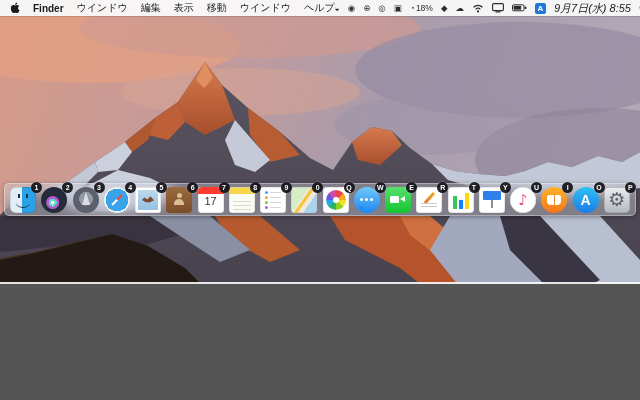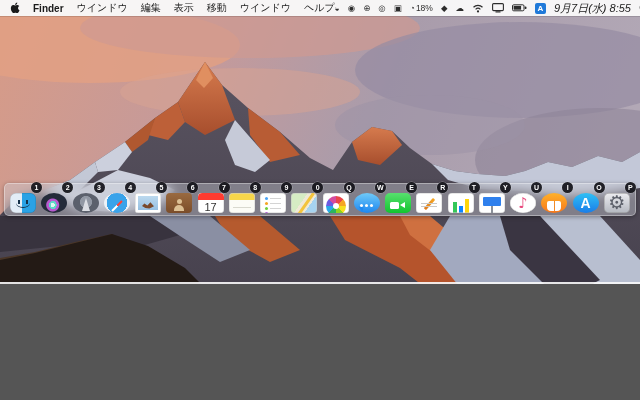--- a/index.html
+++ b/index.html
@@ -27,21 +27,21 @@
   .dock{position:absolute;left:4px;top:183px;width:632px;height:33px;z-index:20;
         background:rgba(205,208,216,.40);border:0.5px solid rgba(255,255,255,.35);
         border-radius:5px;box-sizing:border-box;display:flex;align-items:center;
         justify-content:space-between;padding:0 5px;box-shadow:0 1px 4px rgba(0,0,0,.35);
         backdrop-filter:blur(6px);}
   .dicon{position:relative;width:26px;height:26px;flex:0 0 auto;}
   .badge{position:absolute;top:-5px;right:-6px;width:11px;height:11px;z-index:5;
          background:rgba(18,18,24,.92);border-radius:50%;color:#fff;font-size:7px;
          font-weight:bold;display:flex;align-items:center;justify-content:center;
          box-shadow:0 0 0 0.5px rgba(255,255,255,.35);}
-  .art{position:absolute;inset:0;overflow:hidden;margin-top:6px;}
+  .art{position:absolute;inset:0;overflow:hidden;}
 
   .i-finder{border-radius:6px;background:linear-gradient(90deg,#e3edf7 0 46%,#2aa2e5 46%);box-shadow:inset 0 0 0 .5px rgba(0,0,0,.2);}
   .i-finder::before{content:"";position:absolute;left:6px;right:6px;bottom:5px;height:9px;border-bottom:1.5px solid #16324a;border-radius:50%;}
   .i-finder::after{content:"";position:absolute;left:8px;top:7px;width:2px;height:4px;background:#16324a;box-shadow:8px 0 #16324a;}
   .i-siri{border-radius:50%;background:radial-gradient(circle at 45% 60%,#dff6f2 0 2px,#5fd8c8 2px 4px,#b85ad0 4px 6px,#242b3a 7px 75%,#3c4456 100%);}
   .i-launchpad{border-radius:50%;background:radial-gradient(circle at 50% 45%,#9298a4 0 35%,#5b606c 36% 100%);}
   .i-launchpad::before{content:"";position:absolute;left:9px;top:5px;width:0;height:0;
       border-left:4px solid transparent;border-right:4px solid transparent;border-bottom:13px solid #dcdee4;}
   .i-safari{border-radius:50%;background:radial-gradient(circle,#39a3ea 0 62%,#eef2f6 62% 80%,#c9d1da 80%);}
   .i-safari::before{content:"";position:absolute;left:12px;top:6px;width:2px;height:14px;

